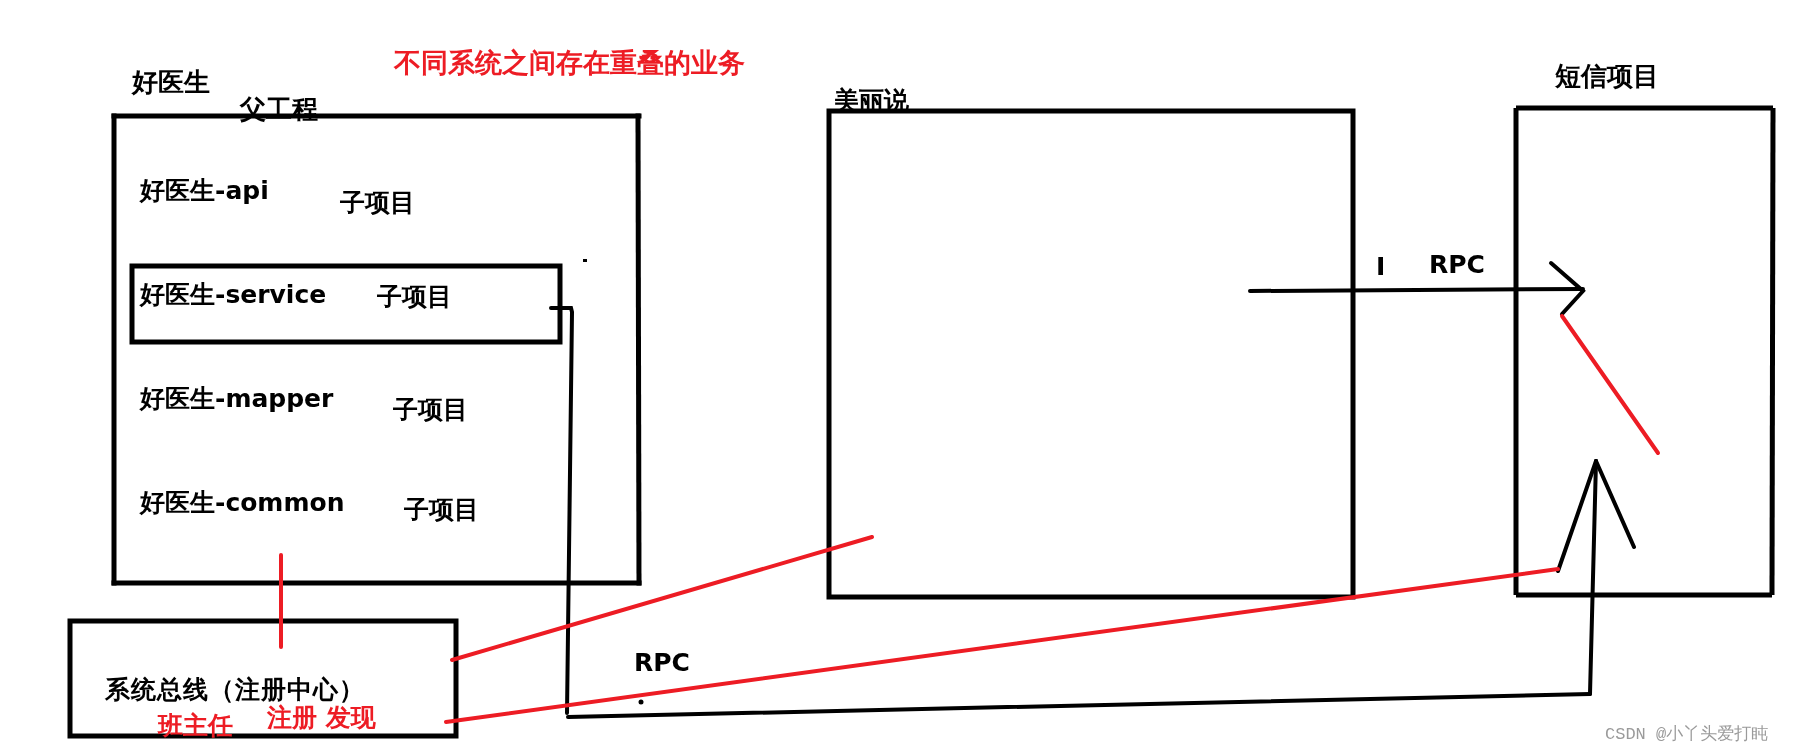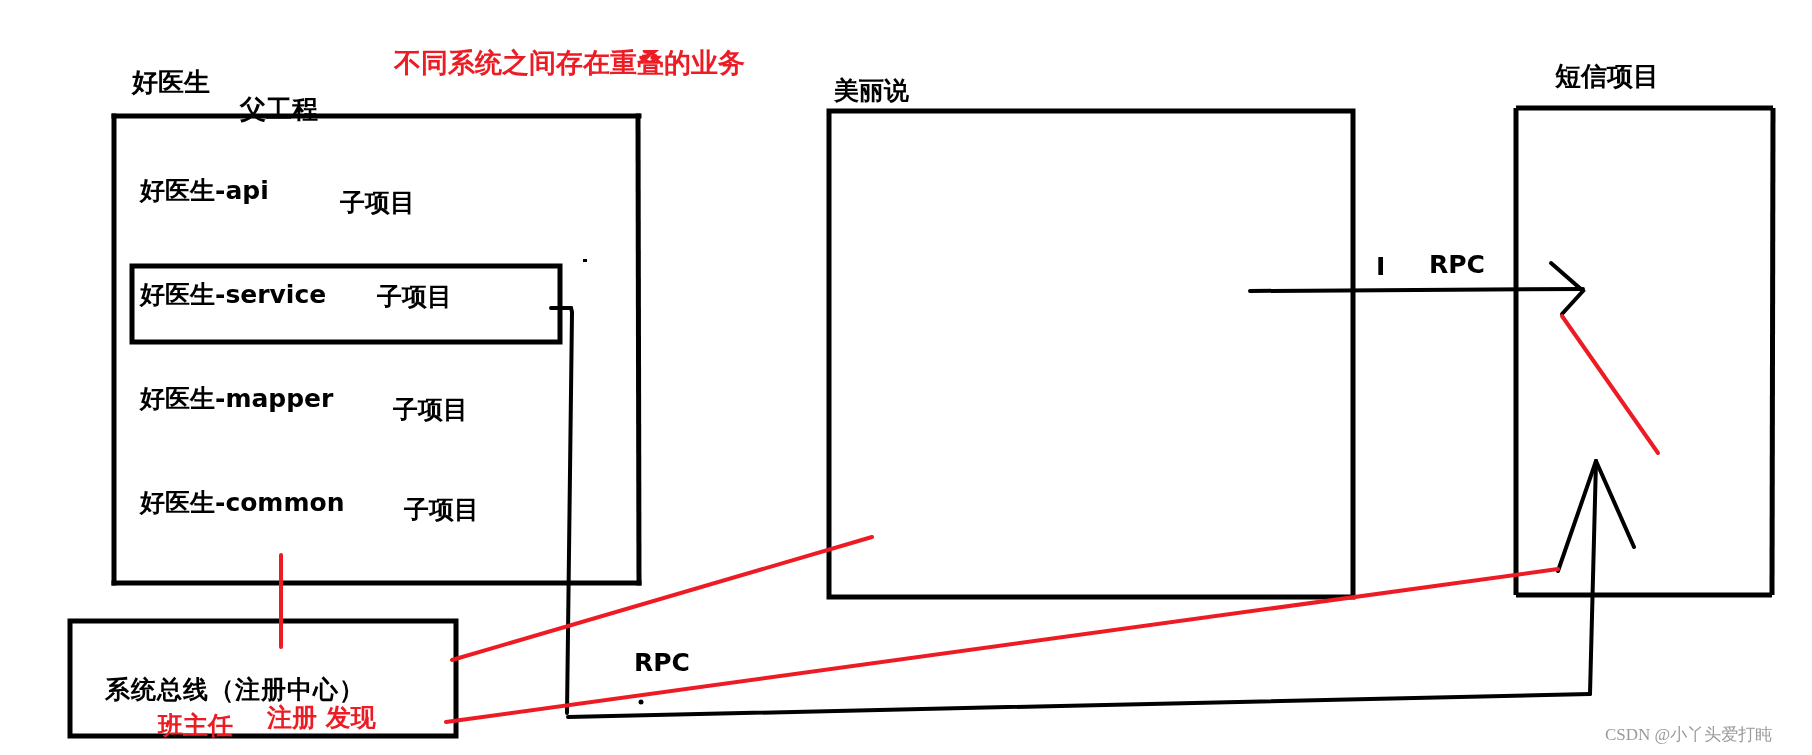--- a/index.html
+++ b/index.html
@@ -5,21 +5,21 @@
   html, body { margin: 0; padding: 0; background: #ffffff; }
   body { width: 1812px; height: 755px; position: relative; overflow: hidden;
          font-family: "DejaVu Sans", "Liberation Sans", sans-serif; }
   #canvas { position: absolute; left: 0; top: 0; width: 1812px; height: 755px; }
   .lbl { position: absolute; white-space: nowrap; font-weight: bold; color: #000;
          line-height: 1; letter-spacing: 0px; }
   .red { color: #ED1C24; }
   .f27 { font-size: 26px; }
   .f25 { font-size: 25px; }
   .wm { position: absolute; white-space: nowrap; color: #9a9a9a; font-size: 17px; line-height: 1;
-        font-family: Liberation Serif, serif; }
+        font-family: Liberation Mono, monospace; }
 </style>
 </head>
 <body>
 
 <svg id="canvas" viewBox="0 0 1812 755" xmlns="http://www.w3.org/2000/svg">
 
   <g fill="none" stroke="#000" stroke-width="5" stroke-linecap="square">
     <line x1="114" y1="116" x2="639" y2="116"></line>
     <line x1="114" y1="116" x2="114" y2="583"></line>
     <line x1="114" y1="583" x2="639" y2="583"></line>
@@ -73,21 +73,21 @@
 
 <div class="lbl f25" style="left:140px; top:282px;">好医生-service</div>
 <div class="lbl f25" style="left:377px; top:284px;">子项目</div>
 
 <div class="lbl f25" style="left:140px; top:386px;">好医生-mapper</div>
 <div class="lbl f25" style="left:393px; top:397px;">子项目</div>
 
 <div class="lbl f25" style="left:140px; top:490px;">好医生-common</div>
 <div class="lbl f25" style="left:404px; top:497px;">子项目</div>
 
-<div class="lbl f25" style="left:834px; top:80px;font-family:Liberation Mono, monospace;">美丽说</div>
+<div class="lbl f25" style="left:834px; top:88px;">美丽说</div>
 <div class="lbl f27" style="left:1527px; top:63px;margin-left:28px;">短信项目</div>
 
 <div class="lbl f25" style="left:1376px; top:254px;">I</div>
 <div class="lbl f25" style="left:1429px; top:252px;">RPC</div>
 <div class="lbl f25" style="left:634px; top:650px;">RPC</div>
 
 <div class="lbl f25" style="left:105px; top:665px; letter-spacing:1px;margin-top:12px;">系统总线（注册中心）</div>
 <div class="lbl red f25" style="left:158px; top:713px;">班主任</div>
 <div class="lbl red f25" style="left:267px; top:705px;">注册 发现</div>
 

